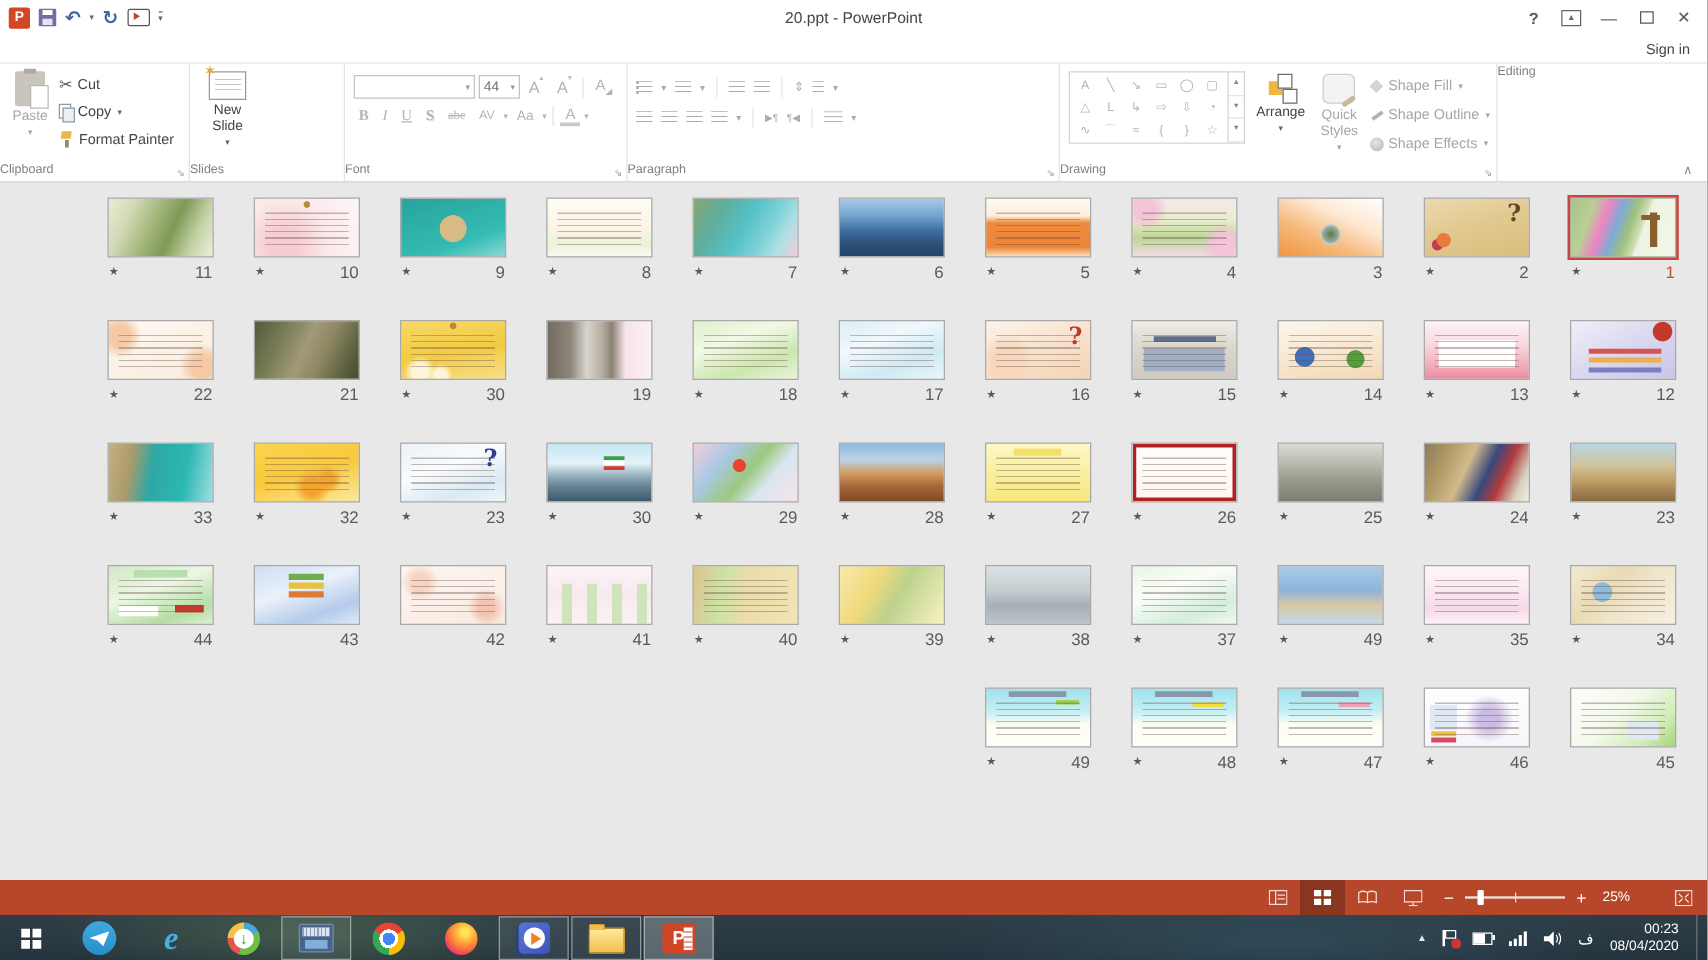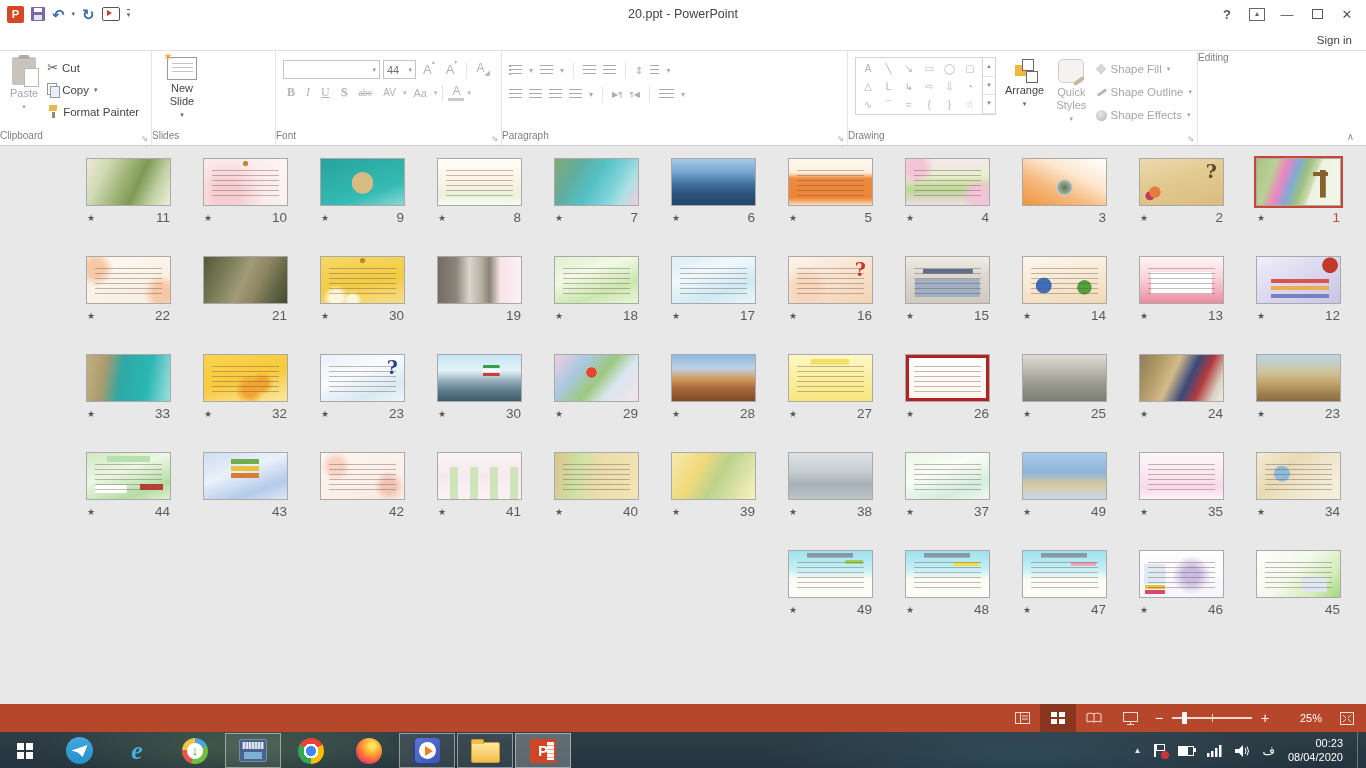--- a/index.html
+++ b/index.html
@@ -137,21 +137,21 @@
   
   .statusbar{height:28px;background:#B7472A;display:flex;align-items:center;color:#fff;font-size:11px;}
   .sb-left{display:flex;align-items:center;gap:24px;padding-left:10px;letter-spacing:.3px;}
   .sb-right{margin-left:auto;display:flex;align-items:center;padding-right:6px;}
   .vbtn{width:36px;height:28px;display:flex;align-items:center;justify-content:center;}
   .vbtn.active{background:rgba(0,0,0,.25);}
   .zminus,.zplus{width:22px;text-align:center;font-size:14px;}
   .ztrack{width:80px;height:2px;background:#EFD8D0;position:relative;margin:0 2px;}
   .ztick{position:absolute;left:50%;top:-3px;width:1px;height:8px;background:#EFD8D0;}
   .zthumb{position:absolute;left:10px;top:-5px;width:5px;height:12px;background:#fff;border-radius:1px;}
-  .zpct{width:40px;text-align:right;margin-left:6px;}
+  .zpct{width:40px;margin-left:6px;}
   .fitbtn{margin-left:12px;width:26px;display:flex;justify-content:center;}
   
   .taskbar{height:37px;background:
      radial-gradient(ellipse 300px 60px at 18% 40%,rgba(110,150,90,.35),transparent 70%),
      radial-gradient(ellipse 400px 60px at 75% 60%,rgba(60,110,130,.35),transparent 70%),
      linear-gradient(180deg,#2E3D46,#24333D);display:flex;align-items:center;}
   .tstart{width:50px;height:37px;display:flex;align-items:center;justify-content:center;}
   .winlogo{width:16px;height:16px;position:relative;}
   .winlogo::before{content:"";position:absolute;left:0;top:0;width:7px;height:7px;background:#fff;
     box-shadow:9px 0 0 #fff,0 9px 0 #fff,9px 9px 0 #fff;}

